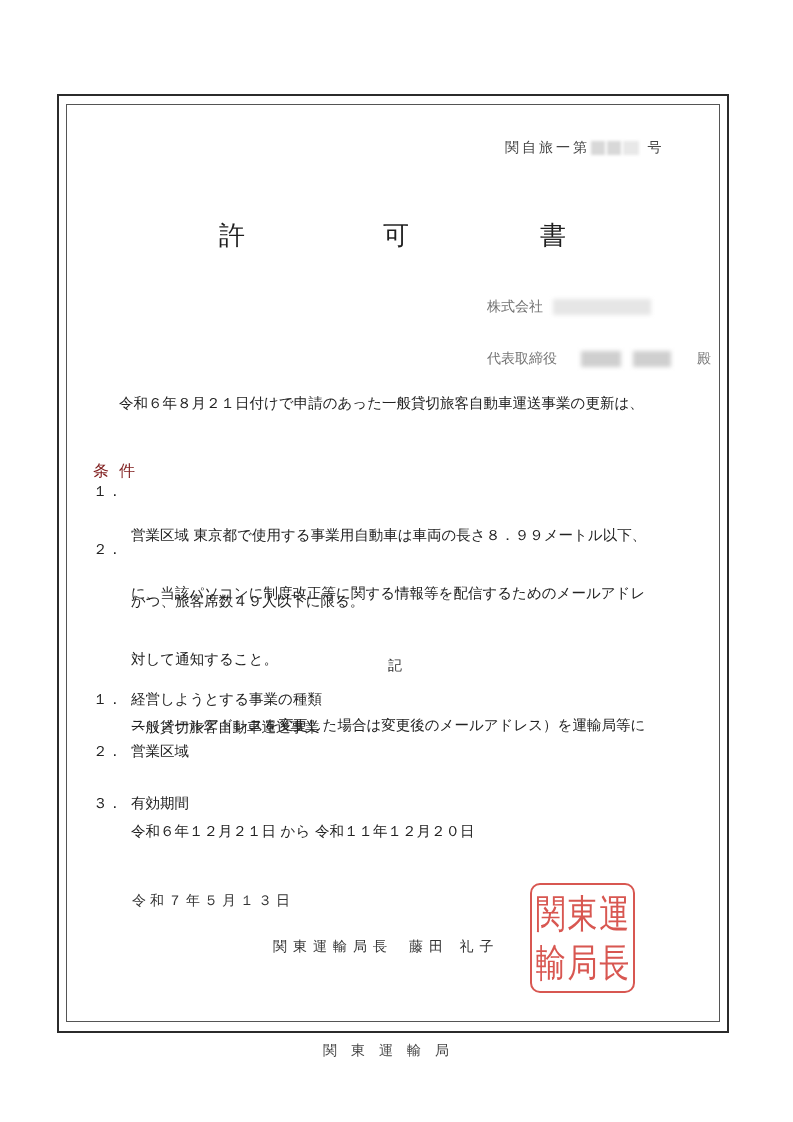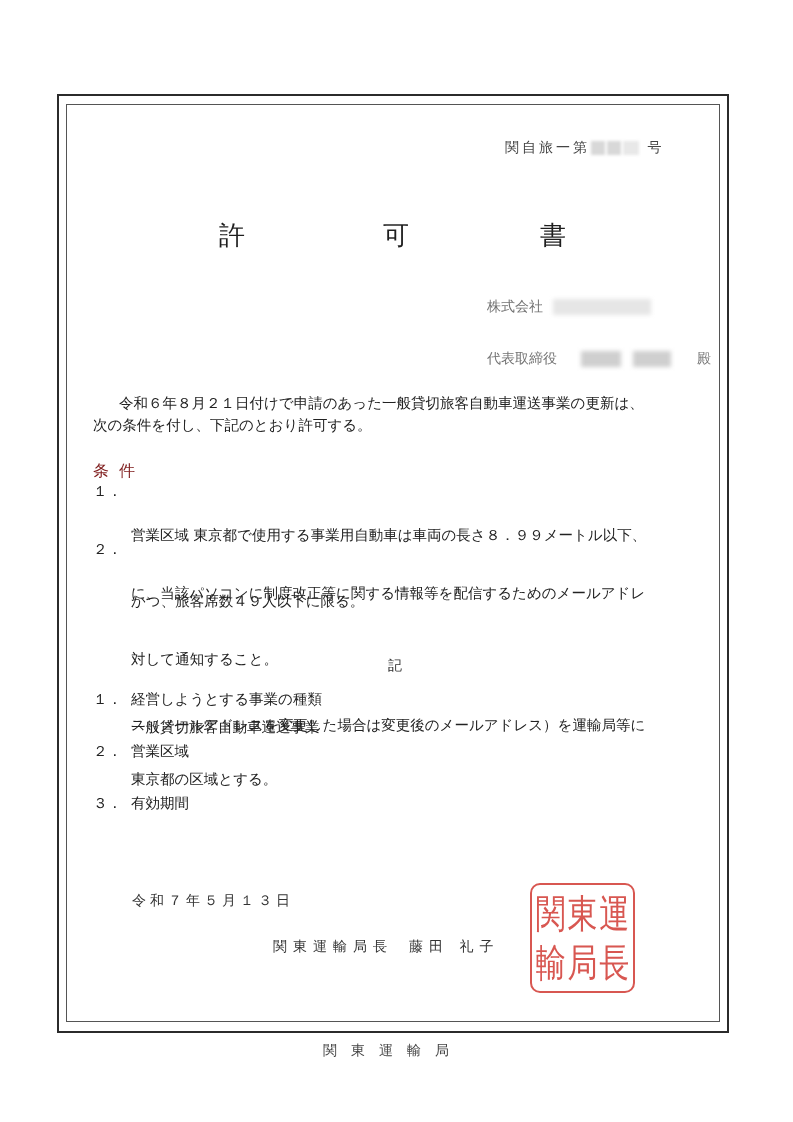--- a/index.html
+++ b/index.html
@@ -177,21 +177,20 @@
 
 <div class="abs addressee addr1">
   <span>株式会社</span><span class="redact-block redact-light" style="width:98px"></span>
 </div>
 <div class="abs addressee addr2">
   <span>代表取締役</span><span class="redact-block" style="width:40px;margin-left:24px"></span><span class="redact-block" style="width:38px;margin-left:12px"></span><span class="tono">殿</span>
 </div>
 
 <div class="abs body-text p1">
   <div style="padding-left:20px">令和６年８月２１日付けで申請のあった一般貸切旅客自動車運送事業の更新は、</div>
-  <div style="margin-left:-6px">次の条件を付し、下記のとおり許可する。</div>
 </div>
 
 <div class="abs sec-head">条件</div>
 
 <div class="abs cond c1">
   <span class="num">１．</span>
   <div class="txt">
     <div>営業区域 東京都で使用する事業用自動車は車両の長さ８．９９メートル以下、</div>
     <div>かつ、旅客席数４９人以下に限る。</div>
   </div>
@@ -214,28 +213,28 @@
     <span>経営しようとする事業の種類</span>
   </div>
   <div class="val">一般貸切旅客自動車運送事業</div>
 </div>
 
 <div class="abs item i2">
   <div class="row">
     <span class="num">２．</span>
     <span>営業区域</span>
   </div>
-  <div class="val">東京都の区域とする。</div>
 </div>
 
 <div class="abs item i3">
   <div class="row">
     <span class="num">３．</span>
     <span>有効期間</span>
   </div>
+  <div class="val">令和６年１２月２１日 から 令和１１年１２月２０日</div>
 </div>
 
 <div class="abs issue-date">令和７年５月１３日</div>
 
 <div class="abs issuer">
   <span>関東運輸局長</span><span class="gap"></span><span>藤田 礼子</span>
 </div>
 
 <div class="abs seal">
   <span>運</span>

